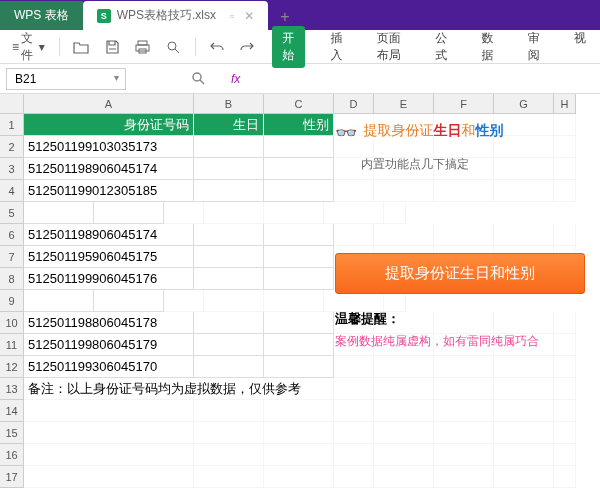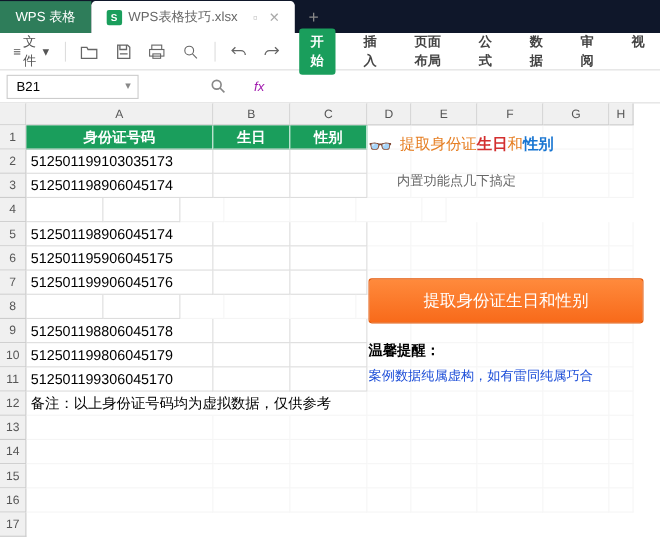--- a/index.html
+++ b/index.html
@@ -1,56 +1,56 @@
 <!DOCTYPE html>
 <html><head>
 <meta charset="utf-8">
 <style>
 * { margin: 0; padding: 0; box-sizing: border-box; }
 body { font-family: "Microsoft YaHei", sans-serif; font-size: 12px; background: #fff; width: 600px; height: 500px; overflow: hidden; }
-.tabs { display: flex; background: #0f172a; height: 30px; align-items: flex-end; }
+.tabs { display: flex; background: #4c1d95; height: 30px; align-items: flex-end; }
 .tab { padding: 6px 14px; font-size: 12px; color: #666; display: flex; align-items: center; gap: 6px; cursor: pointer; }
 .tab.app { background: #2e7d5a; color: #fff; border-radius: 0; }
 .tab.active { background: #fff; border-top-left-radius: 4px; border-top-right-radius: 4px; }
 .tab-icon { width: 14px; height: 14px; background: #1a9e5c; border-radius: 2px; display: inline-flex; align-items: center; justify-content: center; color: #fff; font-size: 9px; font-weight: bold; }
 .tab-close { color: #aaa; margin-left: 4px; }
 .tab.add { color: #888; font-size: 16px; padding: 4px 12px; }
 .toolbar { display: flex; align-items: center; height: 34px; border-bottom: 1px solid #ddd; padding: 0 6px; gap: 4px; }
 .tb-btn { padding: 4px 6px; color: #555; cursor: pointer; display: flex; align-items: center; gap: 2px; font-size: 12px; }
 .tb-sep { width: 1px; height: 18px; background: #ddd; margin: 0 4px; }
-.menu { display: flex; gap: 18px; margin-left: 8px; font-weight: bold; }
+.menu { display: flex; gap: 18px; margin-left: 8px; }
 .menu-item { padding: 4px 8px; cursor: pointer; color: #444; }
 .menu-item.start { background: #1a9e5c; color: #fff; border-radius: 3px; padding: 4px 10px; }
 .namebox-row { display: flex; align-items: center; height: 30px; border-bottom: 1px solid #ddd; padding: 0 6px; gap: 19px; }
 .namebox { border: 1px solid #ccc; padding: 3px 24px 3px 8px; font-size: 12px; width: 120px; background: #fff; position: relative; }
 .namebox::after { content: "▾"; position: absolute; right: 6px; color: #888; font-size: 10px; }
 .fx { color: #a21caf; font-style: italic; }
 .grid-area { display: flex; height: calc(100% - 94px); }
 .corner { width: 24px; height: 20px; background: #f0f0f0; border-right: 1px solid #ccc; border-bottom: 1px solid #ccc; }
 .left { display: flex; flex-direction: column; }
 .col-headers { display: flex; }
 .row-headers { display: flex; flex-direction: column; }
 .ch { height: 20px; background: #f0f0f0; border-right: 1px solid #ccc; border-bottom: 1px solid #ccc; text-align: center; font-size: 11px; color: #555; line-height: 20px; }
 .rh { width: 24px; height: 22px; background: #f0f0f0; border-right: 1px solid #ccc; border-bottom: 1px solid #ccc; text-align: center; font-size: 11px; color: #555; line-height: 22px; }
 .cells { position: relative; }
 .row { display: flex; height: 22px; }
 .cell { border-right: 1px solid #ddd; border-bottom: 1px solid #ddd; padding: 0 4px; line-height: 22px; font-size: 13px; overflow: hidden; white-space: nowrap; }
-.cell.hdr { background: #1a9e5c; color: #fff; text-align: center; font-weight: bold; border-right: 1px solid #fff; }
+.cell.hdr { background: #1a9e5c; color: #fff; text-align: right; font-weight: normal; border-right: 1px solid #fff; }
 .cell.noborder { border-right: 1px solid #f5f5f5; border-bottom: 1px solid #f5f5f5; }
 .wA { width: 170px; } .wB { width: 70px; } .wC { width: 70px; } .wD { width: 40px; } .wE { width: 60px; } .wF { width: 60px; } .wG { width: 60px; } .wH { width: 22px; }
 .side { position: absolute; left: 335px; top: 122px; width: 250px; }
 .side-title { display: flex; gap: 6px; align-items: flex-start; }
 .glasses { font-size: 18px; }
 .side-h { font-size: 14px; color: #e67e22; }
 .side-h .b1 { color: #d32f2f; font-weight: bold; }
 .side-h .b2 { color: #1976d2; font-weight: bold; }
 .side-sub { color: #666; font-size: 12px; margin-left: 26px; margin-top: 12px; }
 .big-btn { background: linear-gradient(#ff8a3c, #f86a1a); color: #fff; padding: 10px 14px; font-size: 15px; border-radius: 3px; text-align: center; margin-top: 80px; border: 1px solid #e55a0a; cursor: pointer; }
 .warn-t { font-weight: bold; margin-top: 16px; font-size: 13px; }
-.warn-b { font-size: 12px; color: #1d4ed8; margin-top: 4px; line-height: 1.6; }
+.warn-b { font-size: 12px; color: #ec4899; margin-top: 4px; line-height: 1.6; }
 svg { display: block; }
 </style>
 </head>
 <body>
 
 <div class="tabs">
   <div class="tab app">WPS 表格</div>
   <div class="tab active">
     <span class="tab-icon">S</span>
     <span>WPS表格技巧.xlsx</span>
@@ -178,20 +178,30 @@
           <div class="cell wA">512501198906045174</div>
           <div class="cell wB"></div>
           <div class="cell wC"></div>
           <div class="cell wD noborder"></div>
           <div class="cell wE noborder"></div>
           <div class="cell wF noborder"></div>
           <div class="cell wG noborder"></div>
           <div class="cell wH noborder"></div>
         </div>
         <div class="row">
+          <div class="cell wA">512501199012305185</div>
+          <div class="cell wB"></div>
+          <div class="cell wC"></div>
+          <div class="cell wD noborder"></div>
+          <div class="cell wE noborder"></div>
+          <div class="cell wF noborder"></div>
+          <div class="cell wG noborder"></div>
+          <div class="cell wH noborder"></div>
+        </div>
+        <div class="row">
           <div class="cell wB"></div>
           <div class="cell wC"></div>
           <div class="cell wD noborder"></div>
           <div class="cell wE noborder"></div>
           <div class="cell wF noborder"></div>
           <div class="cell wG noborder"></div>
           <div class="cell wH noborder"></div>
         </div>
         <div class="row">
           <div class="cell wA">512501198906045174</div>

